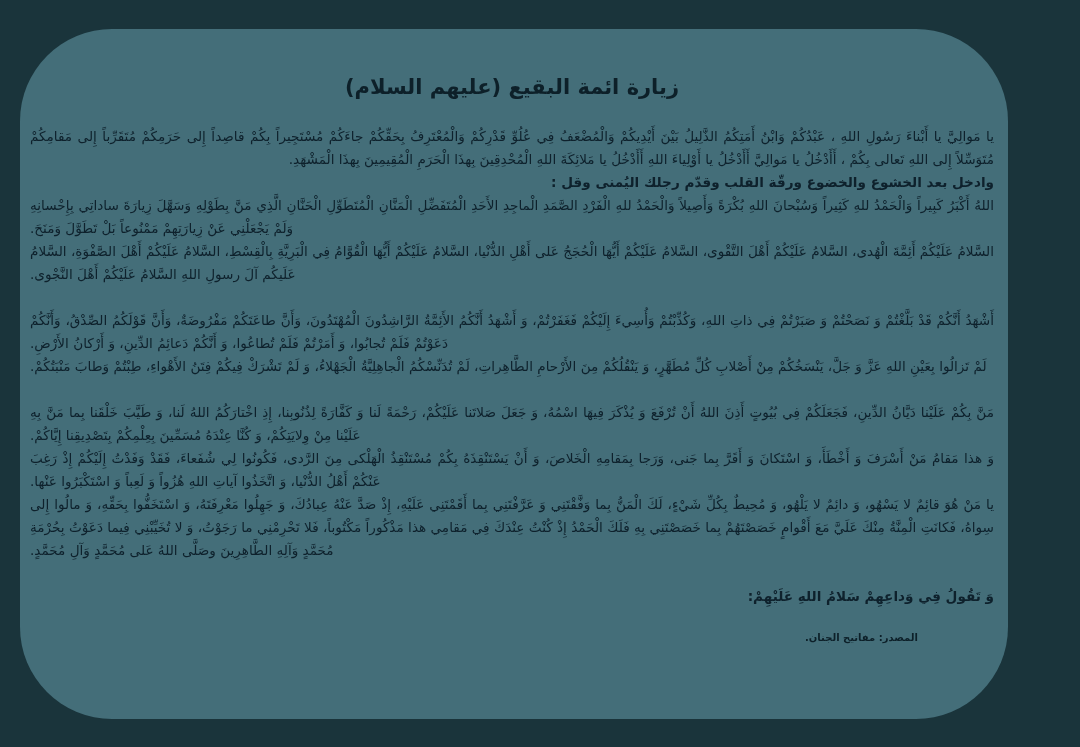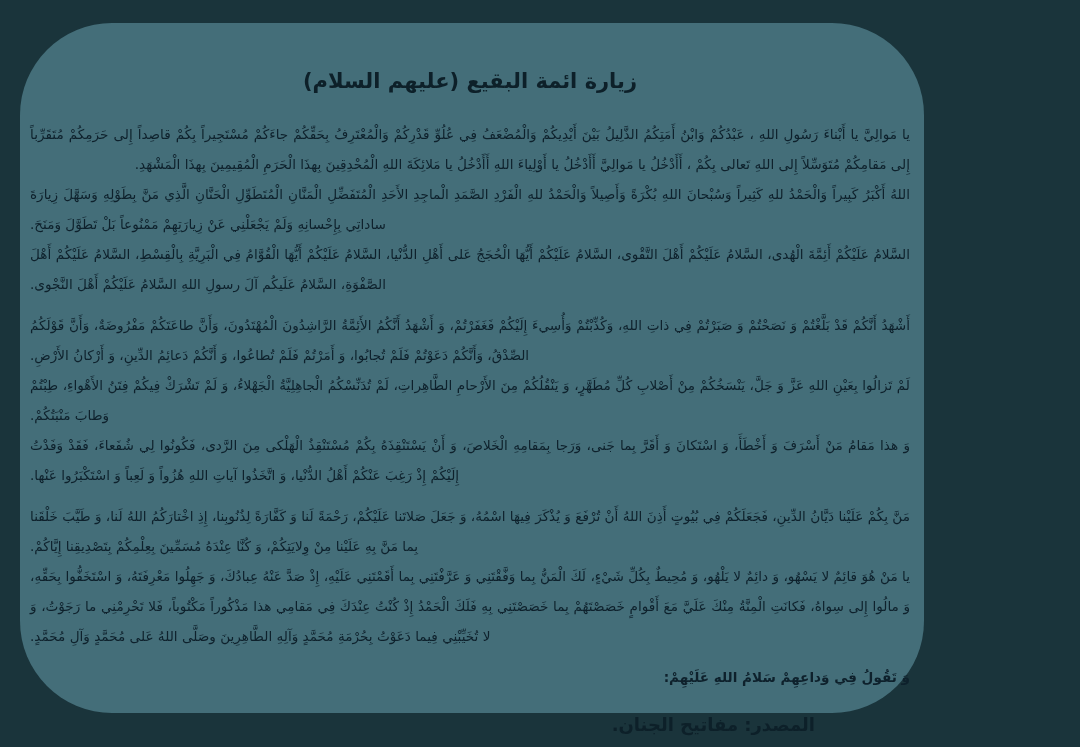--- a/index.html
+++ b/index.html
@@ -10,96 +10,97 @@
     width: 1080px;
     height: 747px;
     background: #1a343b;
     font-family: "DejaVu Sans", sans-serif;
     overflow: hidden;
     position: relative;
   }
   .card {
     position: absolute;
     left: 20px;
-    top: 23px;
-    width: 904px;
+    top: 29px;
+    width: 988px;
     height: 690px;
     background: #446e79;
     border-radius: 92px;
     box-sizing: border-box;
     padding: 40px 14px 0 10px;
     direction: rtl;
   }
   .title {
     text-align: center;
     font-weight: bold;
     font-size: 21px;
     color: #0d2029;
     margin: 6px 0 26px 0;
     letter-spacing: 0;
   }
   .body-text {
     color: #0e212c;
     font-size: 13.6px;
-    line-height: 30px;
+    line-height: 23px;
   }
   .para {
     direction: rtl;
     text-align: justify;
     text-align-last: left;
     margin: 0;
   }
   .para.last-right {
     text-align-last: right;
   }
   .inst {
     direction: rtl;
     text-align: right;
     font-weight: bold;
     margin: 0;
   }
   .gap-top {
-    margin-top: 11px;
+    margin-top: 23px;
   }
   .footer-source {
     direction: rtl;
     text-align: right;
     font-weight: bold;
-    font-size: 18px;
+    font-size: 10px;
     color: #0d2029;
     margin-top: 18px;
     padding-left: 0;
     margin-left: 0;
-    margin-right: 95px;
+    margin-right: 76px;
   }
 </style>
 </head>
 <body>
 
 <div class="card">
 
   <h1 class="title">زيارة ائمة البقيع (عليهم السلام)</h1>
 
   <div class="body-text">
 
     <p class="para last-right">يا مَوالِيَّ يا أَبْناءَ رَسُولِ اللهِ ، عَبْدُكُمْ وَابْنُ أَمَتِكُمُ الذَّلِيلُ بَيْنَ أَيْدِيكُمْ وَالْمُضْعَفُ فِي عُلُوِّ قَدْرِكُمْ وَالْمُعْتَرِفُ بِحَقِّكُمْ جاءَكُمْ مُسْتَجِيراً بِكُمْ قاصِداً إِلى حَرَمِكُمْ مُتَقَرِّباً إِلى مَقامِكُمْ مُتَوَسِّلاً إِلى اللهِ تَعالى بِكُمْ ، أَأَدْخُلُ يا مَوالِيَّ أَأَدْخُلُ يا أَوْلِياءَ اللهِ أَأَدْخُلُ يا مَلائِكَةَ اللهِ الْمُحْدِقِينَ بِهذَا الْحَرَمِ الْمُقِيمِينَ بِهذَا الْمَشْهَدِ.</p>
 
+    <p class="inst">وادخل بعد الخشوع والخضوع ورقّة القلب وقدّم رجلك اليُمنى وقل :</p>
 
     <p class="para">اللهُ أَكْبَرُ كَبِيراً وَالْحَمْدُ للهِ كَثِيراً وَسُبْحانَ اللهِ بُكْرَةً وَأَصِيلاً وَالْحَمْدُ للهِ الْفَرْدِ الصَّمَدِ الْماجِدِ الأَحَدِ الْمُتَفَضِّلِ الْمَنَّانِ الْمُتَطَوِّلِ الْحَنَّانِ الَّذِي مَنَّ بِطَوْلِهِ وَسَهَّلَ زِيارَةَ ساداتِي بِإِحْسانِهِ وَلَمْ يَجْعَلْنِي عَنْ زِيارَتِهِمْ مَمْنُوعاً بَلْ تَطَوَّلَ وَمَنَحَ.</p>
 
 
     <p class="para">السَّلامُ عَلَيْكُمْ أَئِمَّةَ الْهُدى، السَّلامُ عَلَيْكُمْ أَهْلَ التَّقْوى، السَّلامُ عَلَيْكُمْ أَيُّهَا الْحُجَجُ عَلى أَهْلِ الدُّنْيا، السَّلامُ عَلَيْكُمْ أَيُّهَا الْقُوَّامُ فِي الْبَرِيَّةِ بِالْقِسْطِ، السَّلامُ عَلَيْكُمْ أَهْلَ الصَّفْوَةِ، السَّلامُ عَلَيكُم آلَ رسولِ اللهِ السَّلامُ عَلَيْكُمْ أَهْلَ النَّجْوى.</p>
 
     <p class="para gap-top">أَشْهَدُ أَنَّكُمْ قَدْ بَلَّغْتُمْ وَ نَصَحْتُمْ وَ صَبَرْتُمْ فِي ذاتِ اللهِ، وَكُذِّبْتُمْ وَأُسِيءَ إِلَيْكُمْ فَغَفَرْتُمْ، وَ أَشْهَدُ أَنَّكُمُ الأَئِمَّةُ الرَّاشِدُونَ الْمُهْتَدُونَ، وَأَنَّ طاعَتَكُمْ مَفْرُوضَةٌ، وَأَنَّ قَوْلَكُمُ الصِّدْقُ، وَأَنَّكُمْ دَعَوْتُمْ فَلَمْ تُجابُوا، وَ أَمَرْتُمْ فَلَمْ تُطاعُوا، وَ أَنَّكُمْ دَعائِمُ الدِّينِ، وَ أَرْكانُ الأَرْضِ.</p>
 
     <p class="para">لَمْ تَزالُوا بِعَيْنِ اللهِ عَزَّ وَ جَلَّ، يَنْسَخُكُمْ مِنْ أَصْلابِ كُلِّ مُطَهَّرٍ، وَ يَنْقُلُكُمْ مِنَ الأَرْحامِ الطَّاهِراتِ، لَمْ تُدَنِّسْكُمُ الْجاهِلِيَّةُ الْجَهْلاءُ، وَ لَمْ تَشْرَكْ فِيكُمْ فِتَنُ الأَهْواءِ، طِبْتُمْ وَطابَ مَنْبَتُكُمْ.</p>
 
+    <p class="para gap-top">مَنَّ بِكُمْ عَلَيْنا دَيَّانُ الدِّينِ، فَجَعَلَكُمْ فِي بُيُوتٍ أَذِنَ اللهُ أَنْ تُرْفَعَ وَ يُذْكَرَ فِيهَا اسْمُهُ، وَ جَعَلَ صَلاتَنا عَلَيْكُمْ، رَحْمَةً لَنا وَ كَفَّارَةً لِذُنُوبِنا، إِذِ اخْتارَكُمُ اللهُ لَنا، وَ طَيَّبَ خَلْقَنا بِما مَنَّ بِهِ عَلَيْنا مِنْ وِلايَتِكُمْ، وَ كُنَّا عِنْدَهُ مُسَمِّينَ بِعِلْمِكُمْ بِتَصْدِيقِنا إِيَّاكُمْ.</p>
+
     <p class="para">وَ هذا مَقامُ مَنْ أَسْرَفَ وَ أَخْطَأَ، وَ اسْتَكانَ وَ أَقَرَّ بِما جَنى، وَرَجا بِمَقامِهِ الْخَلاصَ، وَ أَنْ يَسْتَنْقِذَهُ بِكُمْ مُسْتَنْقِذُ الْهَلْكى مِنَ الرَّدى، فَكُونُوا لِي شُفَعاءَ، فَقَدْ وَفَدْتُ إِلَيْكُمْ إِذْ رَغِبَ عَنْكُمْ أَهْلُ الدُّنْيا، وَ اتَّخَذُوا آياتِ اللهِ هُزُواً وَ لَعِباً وَ اسْتَكْبَرُوا عَنْها.</p>
-
-    <p class="para gap-top">مَنَّ بِكُمْ عَلَيْنا دَيَّانُ الدِّينِ، فَجَعَلَكُمْ فِي بُيُوتٍ أَذِنَ اللهُ أَنْ تُرْفَعَ وَ يُذْكَرَ فِيهَا اسْمُهُ، وَ جَعَلَ صَلاتَنا عَلَيْكُمْ، رَحْمَةً لَنا وَ كَفَّارَةً لِذُنُوبِنا، إِذِ اخْتارَكُمُ اللهُ لَنا، وَ طَيَّبَ خَلْقَنا بِما مَنَّ بِهِ عَلَيْنا مِنْ وِلايَتِكُمْ، وَ كُنَّا عِنْدَهُ مُسَمِّينَ بِعِلْمِكُمْ بِتَصْدِيقِنا إِيَّاكُمْ.</p>
 
 
     <p class="para">يا مَنْ هُوَ قائِمٌ لا يَسْهُو، وَ دائِمٌ لا يَلْهُو، وَ مُحِيطٌ بِكُلِّ شَيْءٍ، لَكَ الْمَنُّ بِما وَفَّقْتَنِي وَ عَرَّفْتَنِي بِما أَقَمْتَنِي عَلَيْهِ، إِذْ صَدَّ عَنْهُ عِبادُكَ، وَ جَهِلُوا مَعْرِفَتَهُ، وَ اسْتَخَفُّوا بِحَقِّهِ، وَ مالُوا إِلى سِواهُ، فَكانَتِ الْمِنَّةُ مِنْكَ عَلَيَّ مَعَ أَقْوامٍ خَصَصْتَهُمْ بِما خَصَصْتَنِي بِهِ فَلَكَ الْحَمْدُ إِذْ كُنْتُ عِنْدَكَ فِي مَقامِي هذا مَذْكُوراً مَكْتُوباً، فَلا تَحْرِمْنِي ما رَجَوْتُ، وَ لا تُخَيِّبْنِي فِيما دَعَوْتُ بِحُرْمَةِ مُحَمَّدٍ وَآلِهِ الطَّاهِرِينَ وصَلَّى اللهُ عَلى مُحَمَّدٍ وَآلِ مُحَمَّدٍ.</p>
 
     <p class="inst gap-top">وَ تَقُولُ فِي وَداعِهِمْ سَلامُ اللهِ عَلَيْهِمْ:</p>
 
 
     <p class="footer-source">المصدر: مفاتيح الجنان.</p>
 
   </div>

